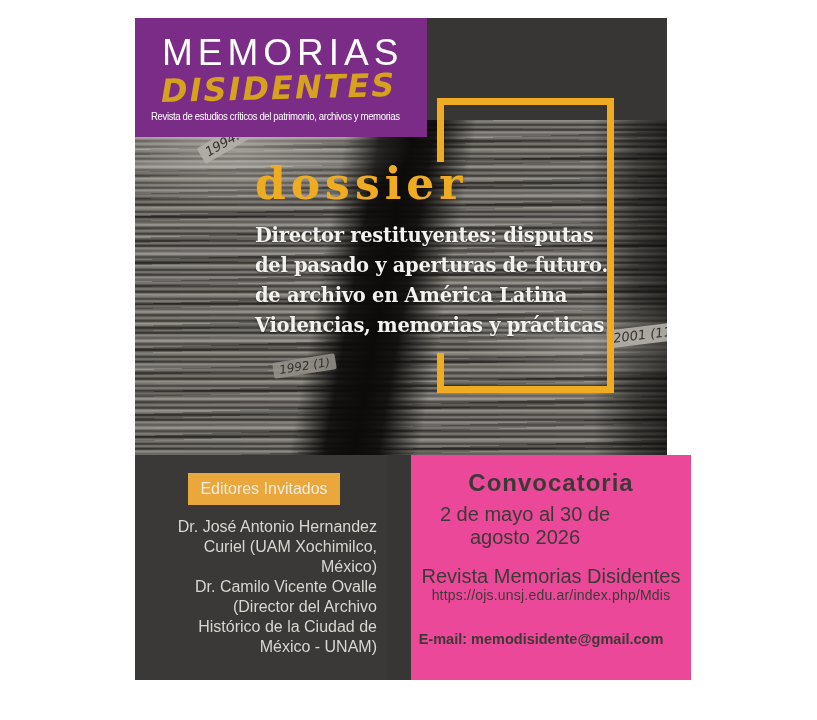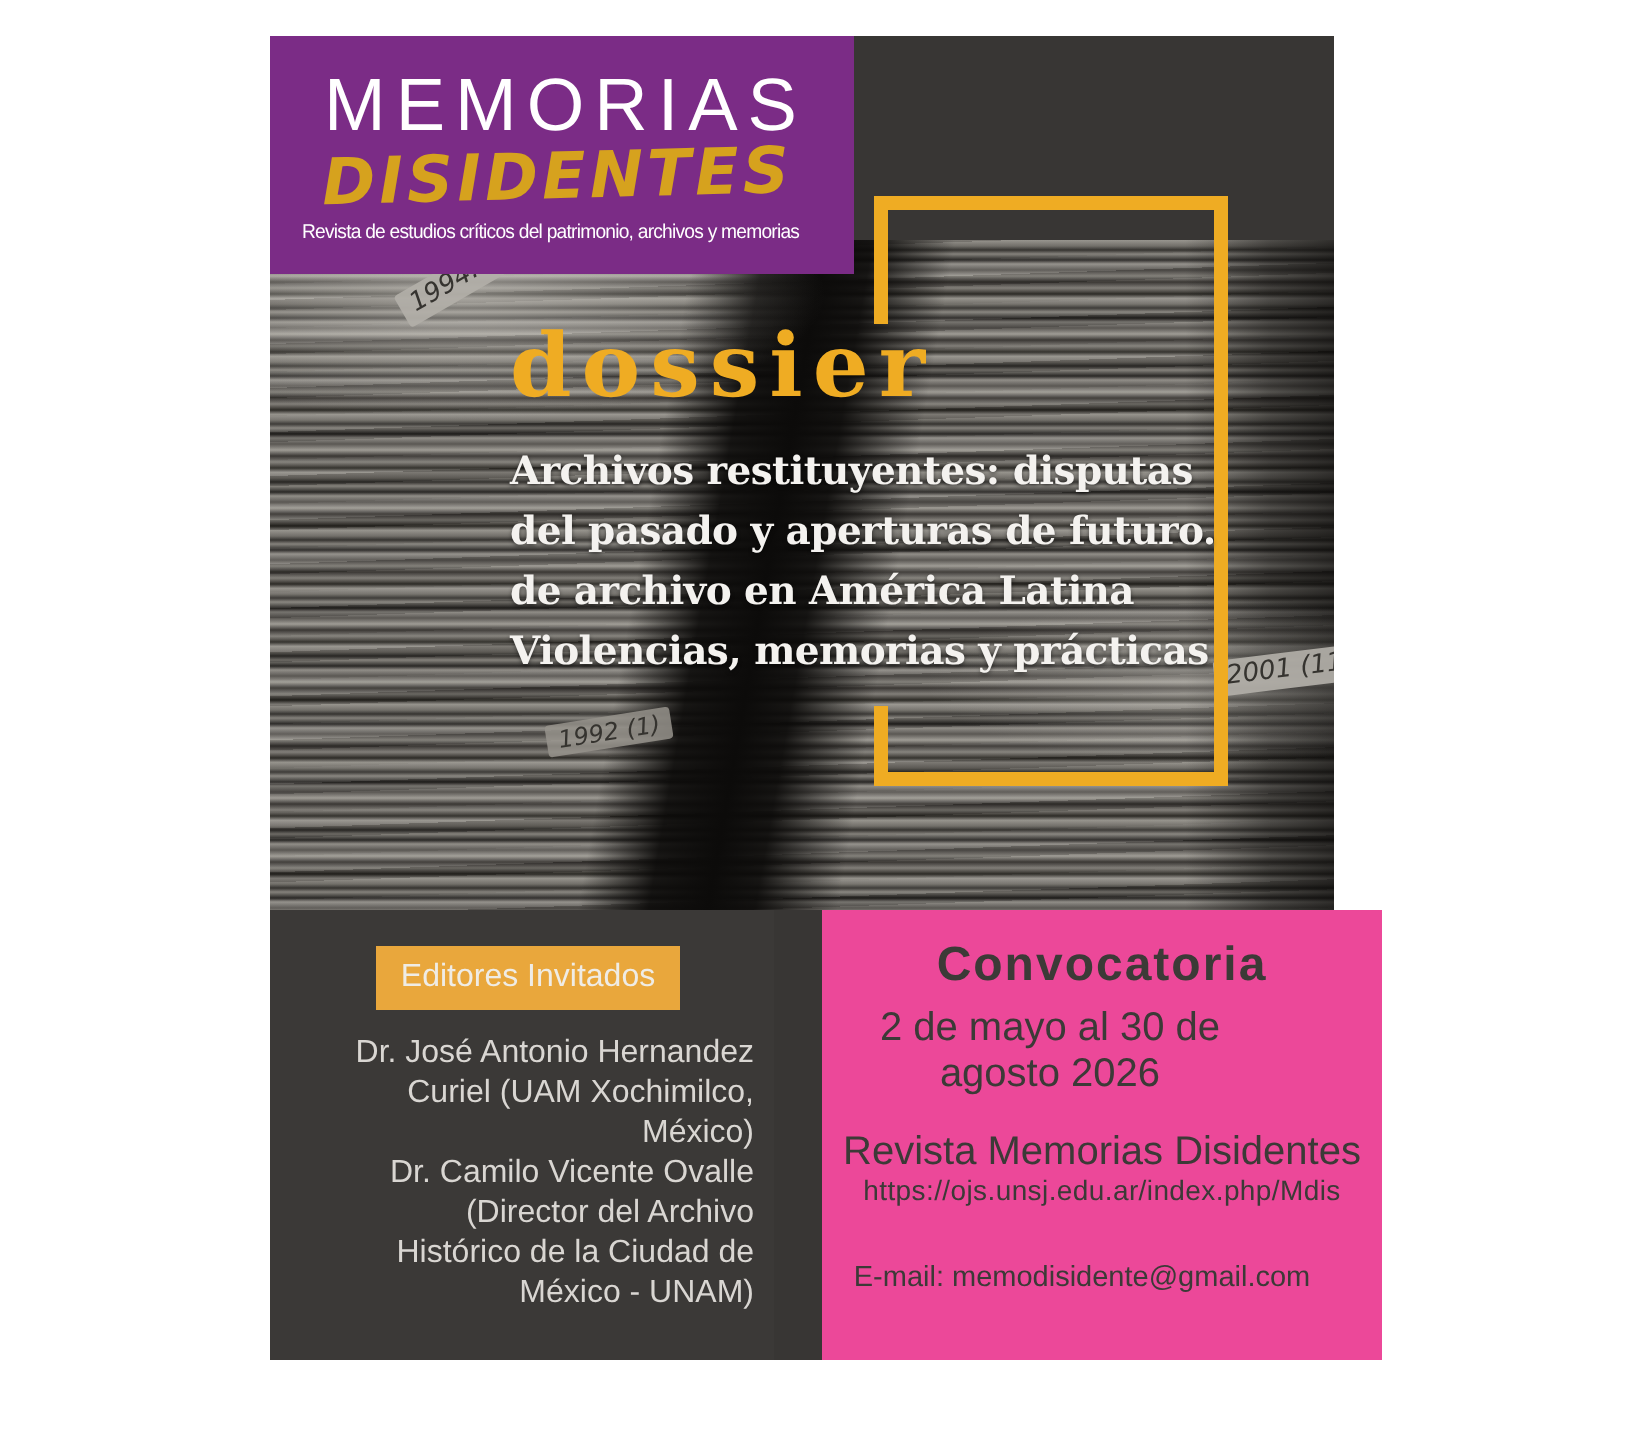--- a/index.html
+++ b/index.html
@@ -61,21 +61,21 @@
   .names{position:absolute;left:10px;top:62px;width:232px;text-align:right;color:#D9D6D2;
          font-size:16px;line-height:20px;}
 
   .convocatoria-panel{position:absolute;left:252px;top:437px;width:280px;height:225px;
                       background:#ec4899;z-index:2;color:#3C3A37;text-align:center;margin-left:24px;}
   .conv-title{position:absolute;left:0;top:14px;width:280px;font-size:24px;font-weight:bold;
               letter-spacing:1px;}
   .conv-dates{position:absolute;left:0;top:48px;width:228px;font-size:20px;}
   .conv-journal{position:absolute;left:0;top:110px;width:280px;font-size:20px;}
   .conv-url{position:absolute;left:0;top:132px;width:280px;font-size:14px;letter-spacing:0.2px;}
-  .conv-email{position:absolute;left:0;top:176px;width:260px;font-size:14.5px;}
+  .conv-email{position:absolute;left:0;top:176px;width:260px;font-size:14.5px;font-weight:bold;}
 </style>
 </head>
 <body>
 
 <div class="canvas">
   <div class="poster">
 
     <div class="photo">
       <span class="ph-label l1">1994. II</span>
       <span class="ph-label l2">1992 (1)</span>
@@ -89,21 +89,21 @@
     </div>
 
     <div class="frame-bar frame-top"></div>
     <div class="frame-bar frame-right"></div>
     <div class="frame-bar frame-bottom"></div>
     <div class="frame-bar frame-left-a"></div>
     <div class="frame-bar frame-left-b"></div>
 
     <div class="dossier-label">dossier</div>
     <div class="dossier-title">
-      <div>Archivos restituyentes: disputas</div>
+      <div>Director restituyentes: disputas</div>
       <div>del pasado y aperturas de futuro.</div>
       <div>de archivo en América Latina</div>
       <div>Violencias, memorias y prácticas</div>
     </div>
 
     <div class="editors-panel">
       <div class="badge">Editores Invitados</div>
       <div class="names">
         <div>Dr. José Antonio Hernandez</div>
         <div>Curiel (UAM Xochimilco,</div>

